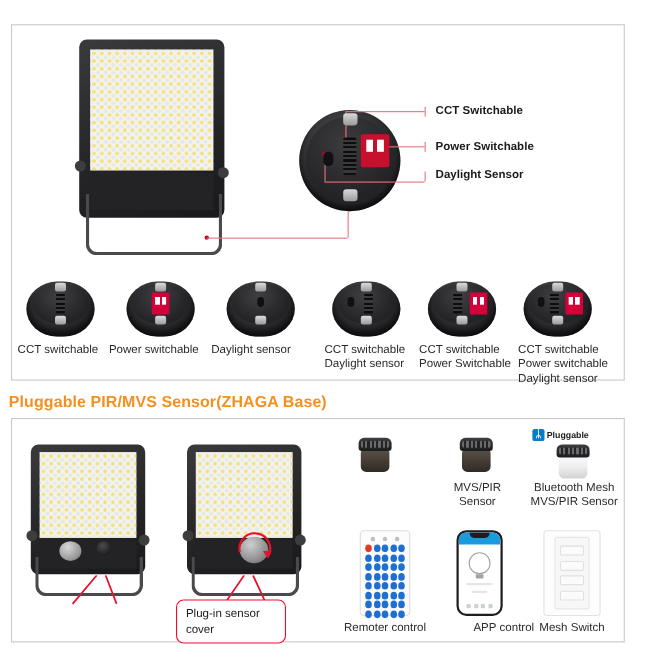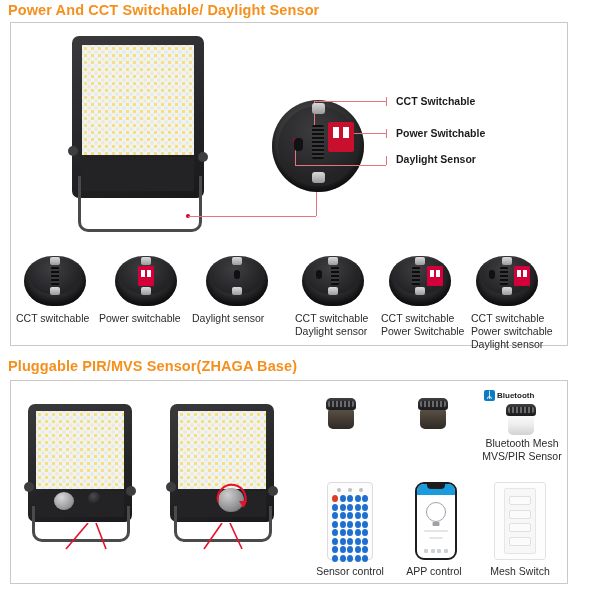--- a/index.html
+++ b/index.html
@@ -338,21 +338,20 @@
     line-height: 13px;
     text-align: center;
     white-space: pre-line;
   }
 </style>
 </head>
 <body>
 
 <div class="page">
 
-  <div class="section-title" id="sec1-title">Power And CCT Switchable/ Daylight Sensor</div>
 
   <div class="section-box" id="sec1-box"></div>
 
   <div class="floodlight" style="left:68px; top:36px; width:150px; height:205px;">
 
     <div class="fl-frame" style="left:4px; top:0; width:132px; height:162px;"></div>
 
     <div class="fl-panel" style="left:14px; top:9px; width:112px; height:110px;">
       <div class="fl-leds"></div>
     </div>
@@ -497,36 +496,40 @@
     </svg>
   </div>
 
   <svg class="red-pointer" width="90" height="28" viewBox="0 0 90 28" style="left:26px; top:523px;">
     <path d="M62 0 L40 26 M70 0 L80 26" stroke="#e8112d" stroke-width="1.6" fill="none"></path>
   </svg>
 
   <svg class="red-pointer" width="90" height="28" viewBox="0 0 90 28" style="left:170px; top:523px;">
     <path d="M52 0 L34 26 M60 0 L72 26" stroke="#e8112d" stroke-width="1.6" fill="none"></path>
   </svg>
+  <div class="red-box" style="left:160px; top:545px; width:100px;">Plug-in sensor
+cover</div>
 
   <div class="zh" style="left:324px; top:398px;">
     <div class="barrel"></div>
       <div class="cap"></div>
       <div class="ridge"></div>
   </div>
 
   <div class="zh" style="left:416px; top:398px;">
     <div class="barrel"></div>
       <div class="cap"></div>
       <div class="ridge"></div>
   </div>
+  <div class="item-caption" style="left:390px; top:437px; width:88px;">MVS/PIR
+Sensor</div>
 
   <div class="bt-logo" style="left:484px; top:390px;">
     <span class="bt-mark">ᛦ</span>
-    <span>Bluetooth</span>
+    <span>Pluggable</span>
   </div>
   <div class="zh white" style="left:504px; top:404px;">
     <div class="barrel"></div>
       <div class="cap"></div>
       <div class="ridge"></div>
   </div>
   <div class="item-caption" style="left:472px; top:437px; width:100px;">Bluetooth Mesh
 MVS/PIR Sensor</div>
 
   <div class="remote" style="left:327px; top:482px; width:46px; height:78px;">
@@ -571,36 +574,36 @@
         <span></span>
         <span></span>
         <span></span>
       <span></span>
         <span></span>
         <span></span>
         <span></span>
         <span></span>
     </div>
   </div>
-  <div class="item-caption" style="left:305px; top:565px; width:90px;">Sensor control</div>
+  <div class="item-caption" style="left:305px; top:565px; width:90px;">Remoter control</div>
 
   <div class="phone" style="left:415px; top:482px; width:42px; height:78px;">
     <div class="phone-bar"></div>
     <div class="phone-notch"></div>
     <div class="phone-bulb"></div>
     <div class="phone-line" style="top:62%;"></div>
     <div class="phone-line" style="top:71%; left:32%; right:32%;"></div>
     <div class="phone-dock">
         <i></i>
         <i></i>
         <i></i>
         <i></i>
       </div>
   </div>
-  <div class="item-caption" style="left:389px; top:565px; width:90px;">APP control</div>
+  <div class="item-caption" style="left:413px; top:565px; width:90px;">APP control</div>
 
   <div class="wallsw" style="left:494px; top:482px; width:52px; height:78px;">
     <div class="wallsw-logo">~~~</div>
     <div class="wallsw-inner">
         <i></i>
         <i></i>
         <i></i>
         <i></i>
       </div>
   </div>

